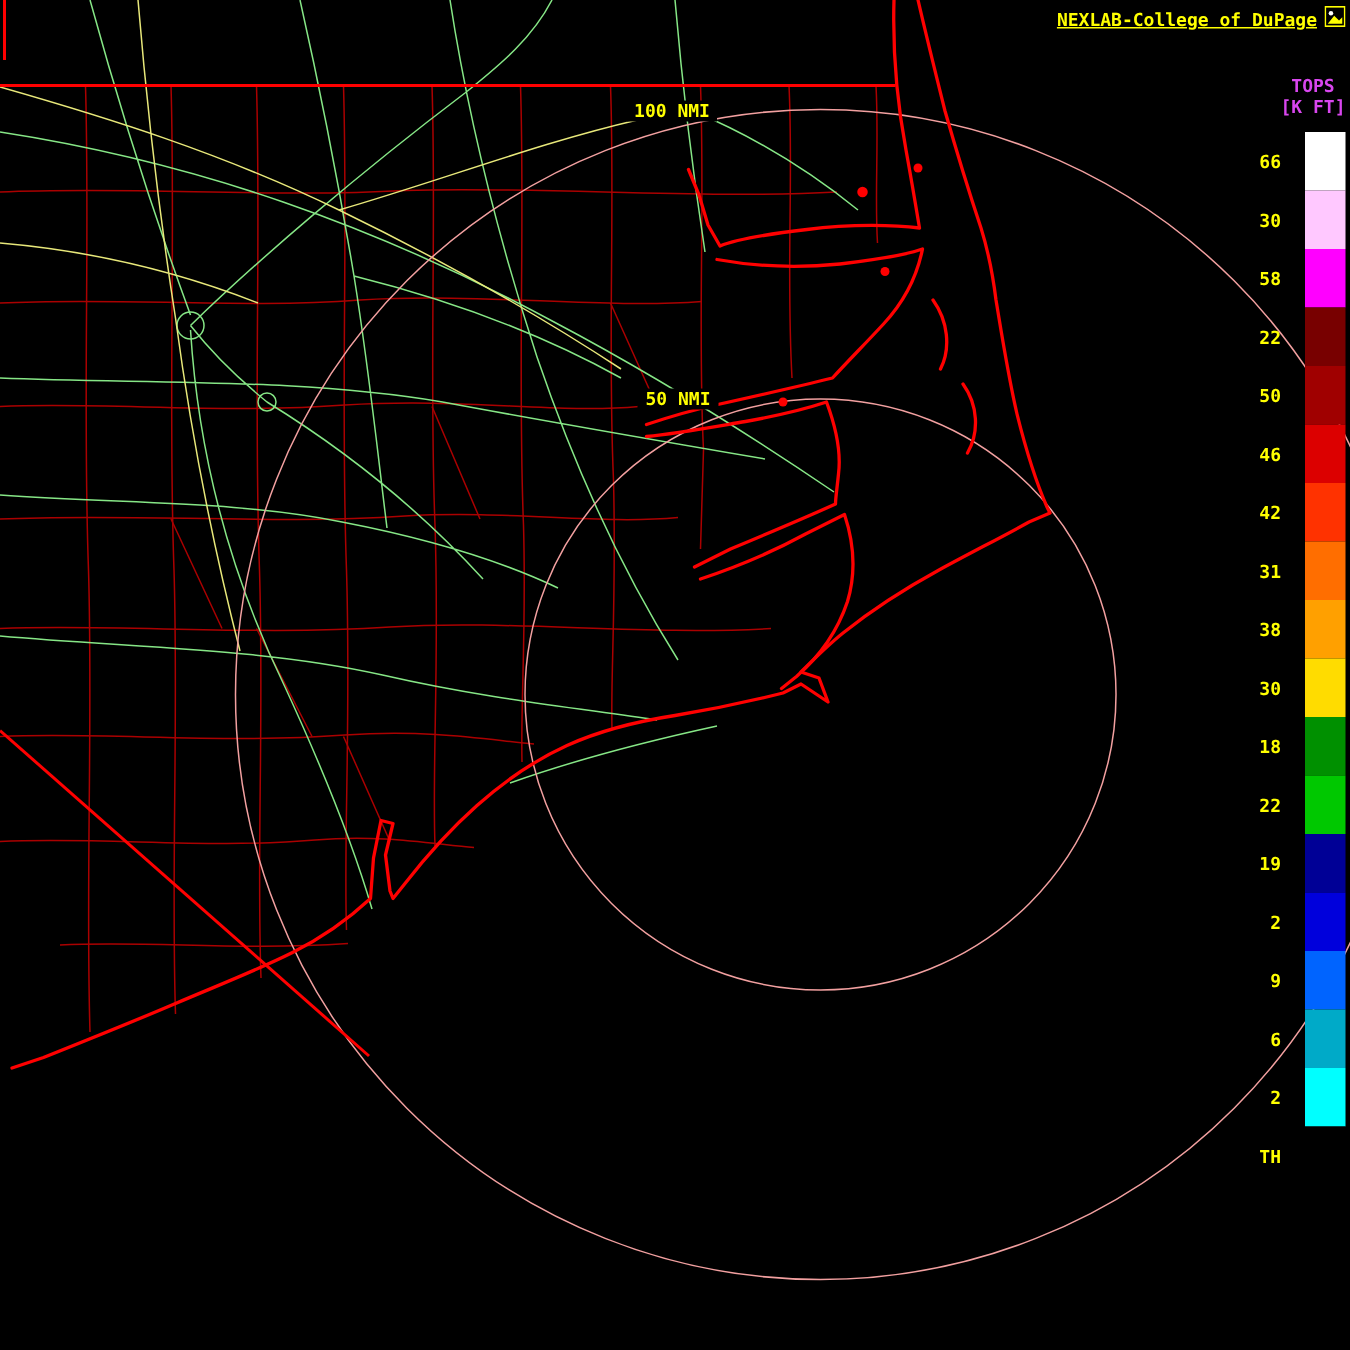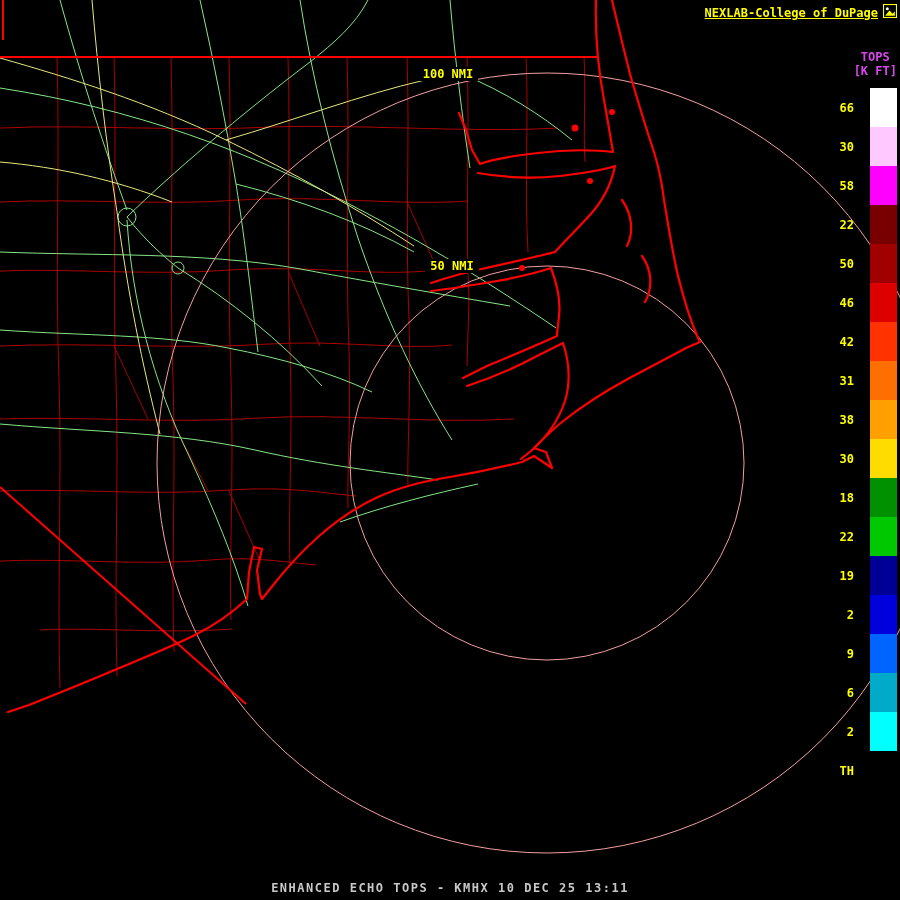--- a/index.html
+++ b/index.html
@@ -218,14 +218,13 @@
       <div class="legend-row">
         <span class="legend-label">2</span>
         <span class="legend-swatch" style="background: rgb(0, 255, 255);"></span>
       </div>
       <div class="legend-row">
         <span class="legend-label">TH</span>
         <span class="legend-swatch" style="background: rgb(0, 0, 0);"></span>
       </div>
     </div>
 
-  <div class="footer">ENHANCED ECHO TOPS - KMHX 10 DEC 25 13:11</div>
 </div>
 
 </body></html>

